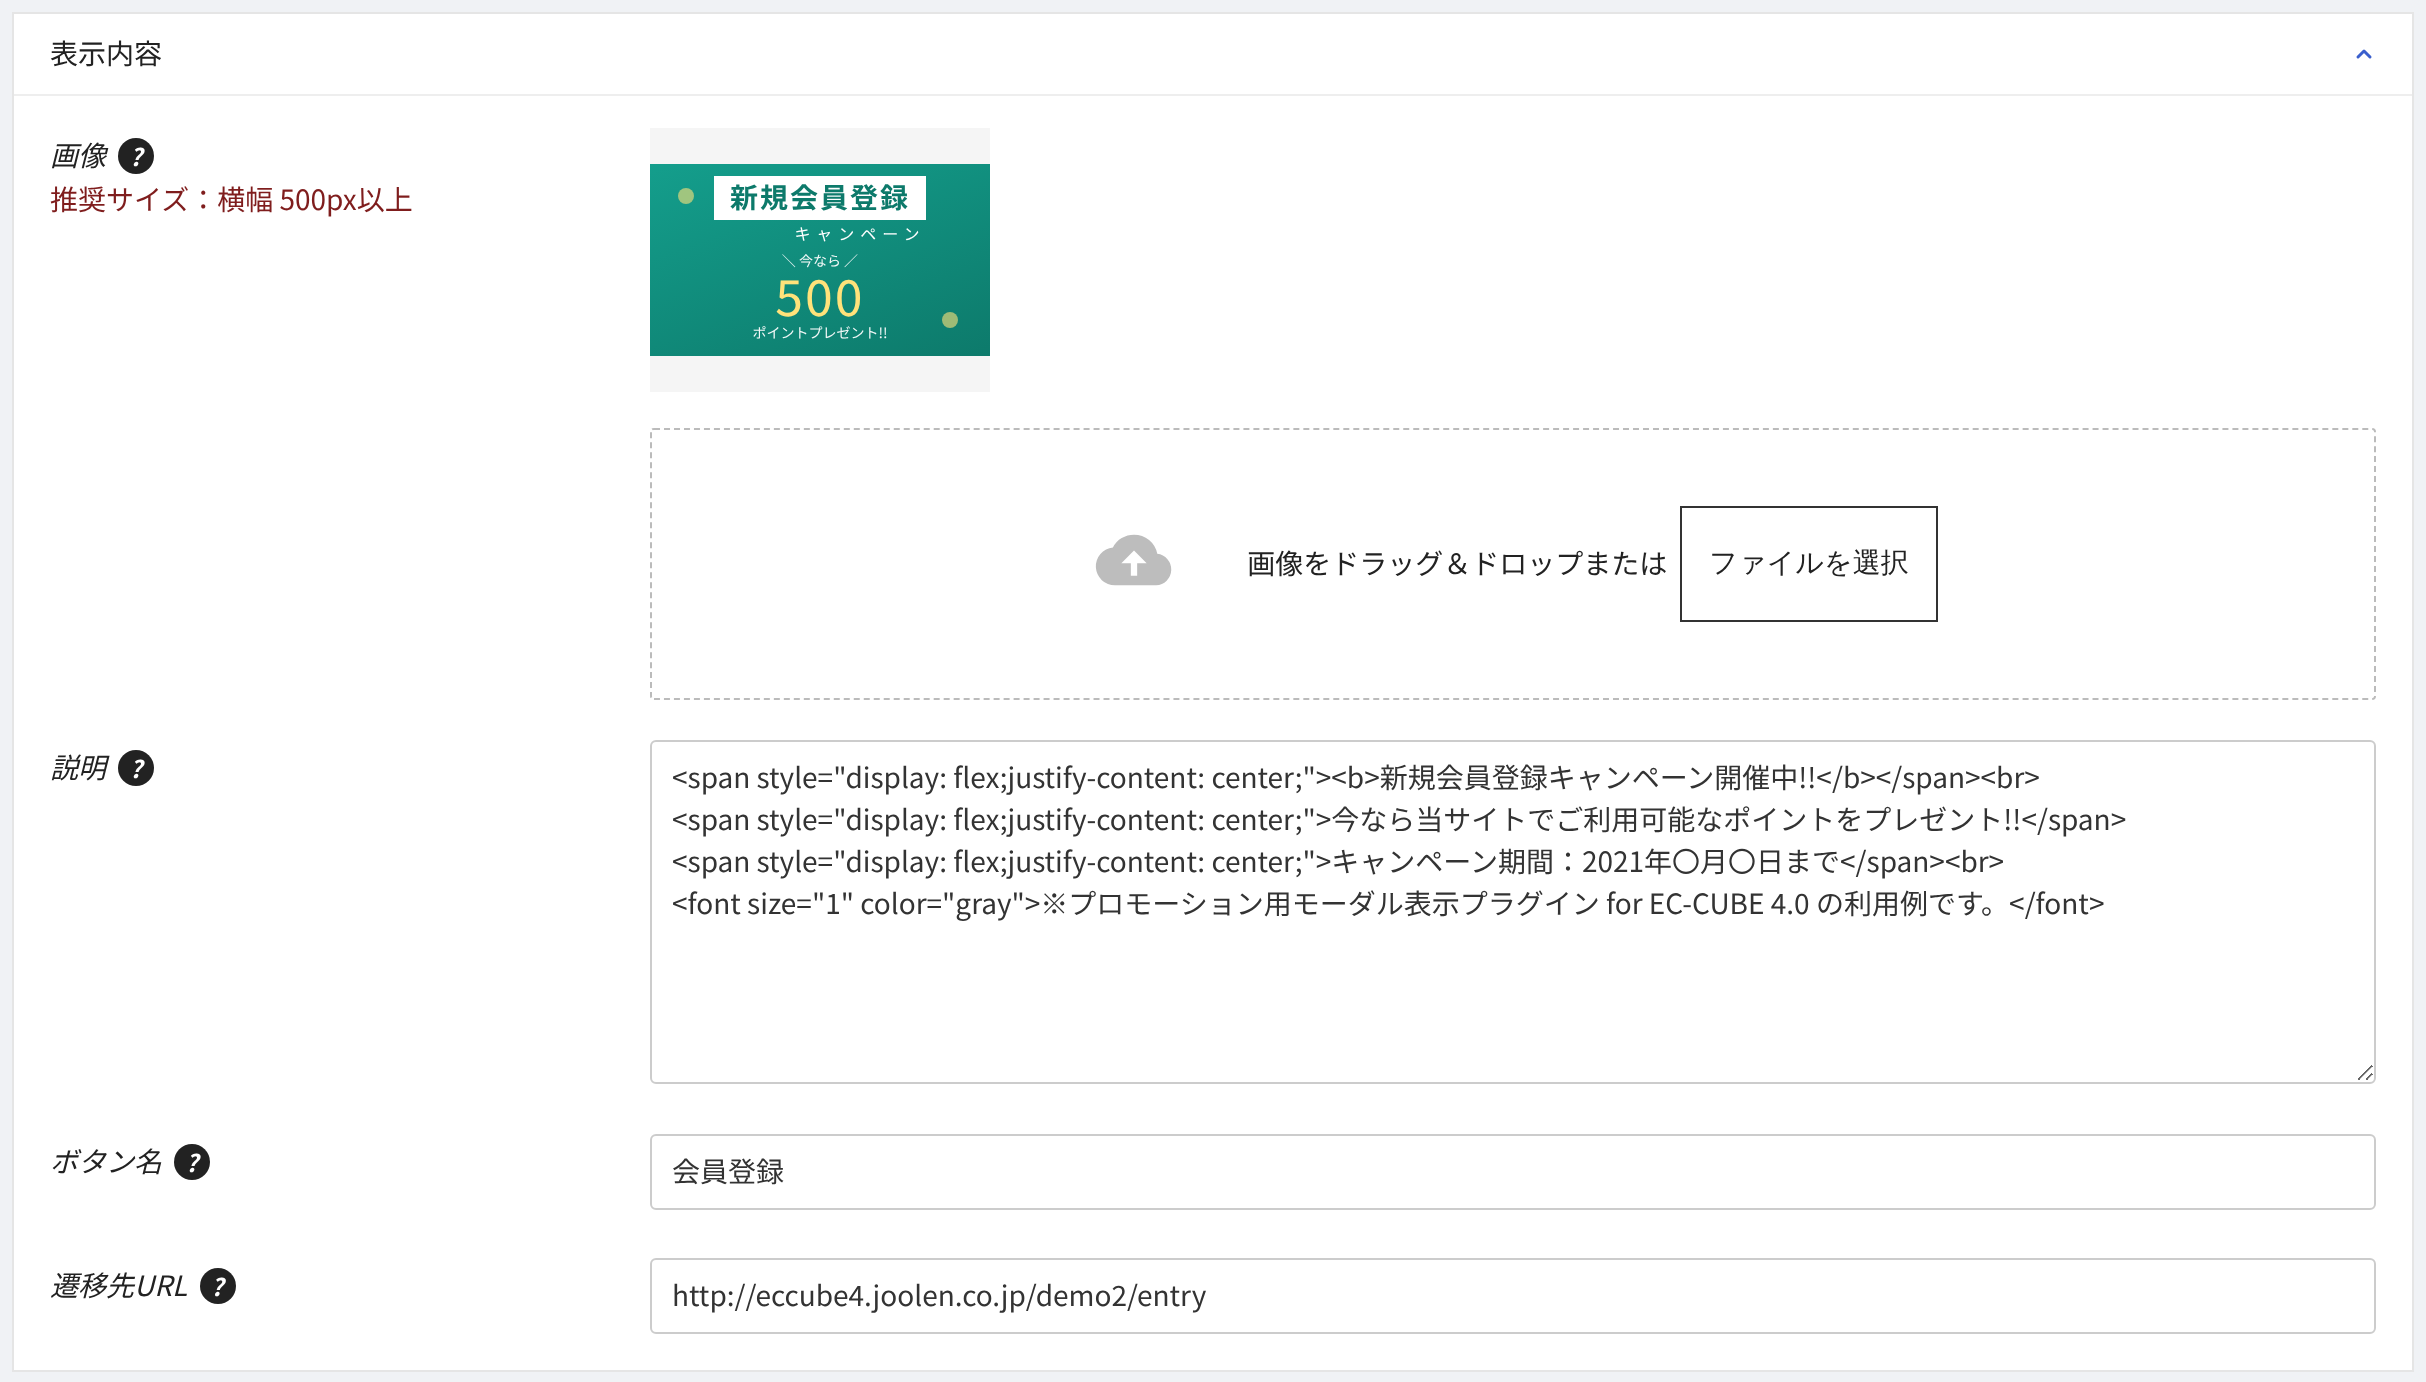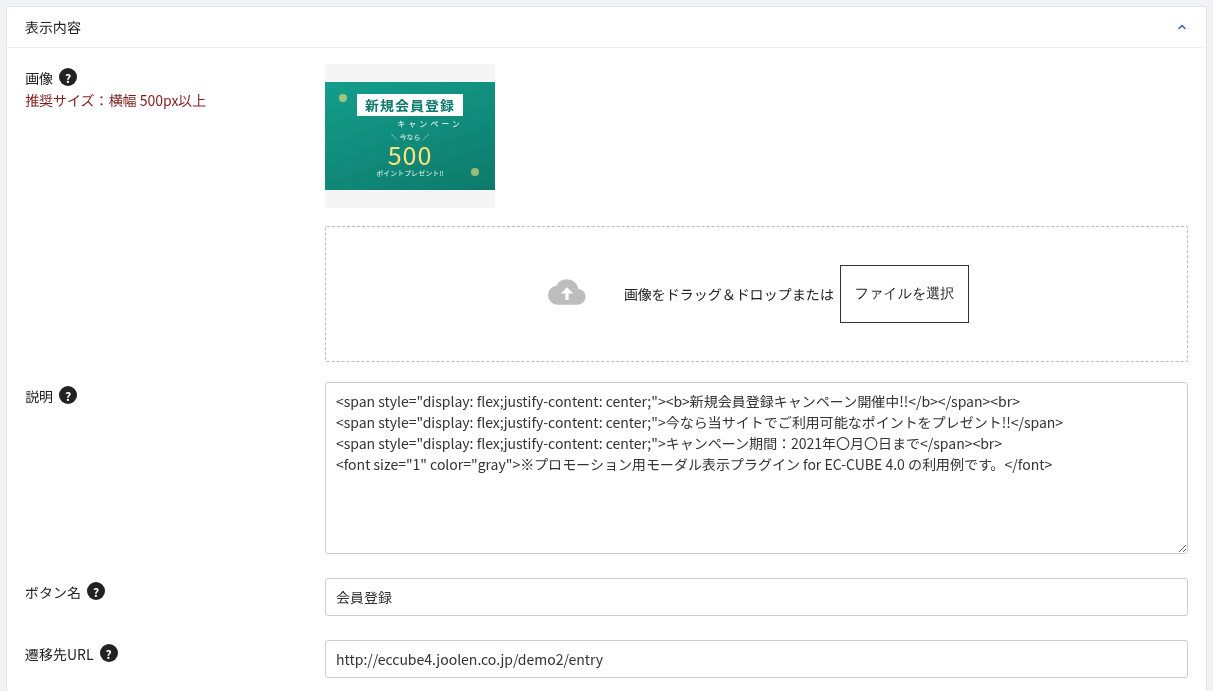--- a/index.html
+++ b/index.html
@@ -40,21 +40,23 @@
   .form-row.compact { margin-bottom: 24px; }
   .label-col {
     width: 300px;
     flex: 0 0 300px;
     padding-top: 4px;
     font-size: 14px;
     color: #222;
   }
   .label-line {
     display: flex;
+    align-items: center;
     gap: 6px;
+    font-style: italic;
   }
   .label-sub {
     font-size: 14px;
     color: #7f1d1d;
     margin-top: 2px;
   }
   .field-col { flex: 1; }
   .help-icon {
     display: inline-flex;
     align-items: center;
@@ -70,21 +72,21 @@
   .preview-wrap {
     width: 170px;
     background: #f5f5f5;
     padding: 18px 0;
     display: flex;
     align-items: center;
     justify-content: center;
   }
   .banner {
     width: 170px;
-    height: 108px;
+    height: 96px;
     background: linear-gradient(160deg, #149e8c 0%, #0d7a6b 100%);
     color: #fff;
     display: flex;
     flex-direction: column;
     align-items: center;
     justify-content: center;
     position: relative;
     overflow: hidden;
   }
   .banner .topline {

